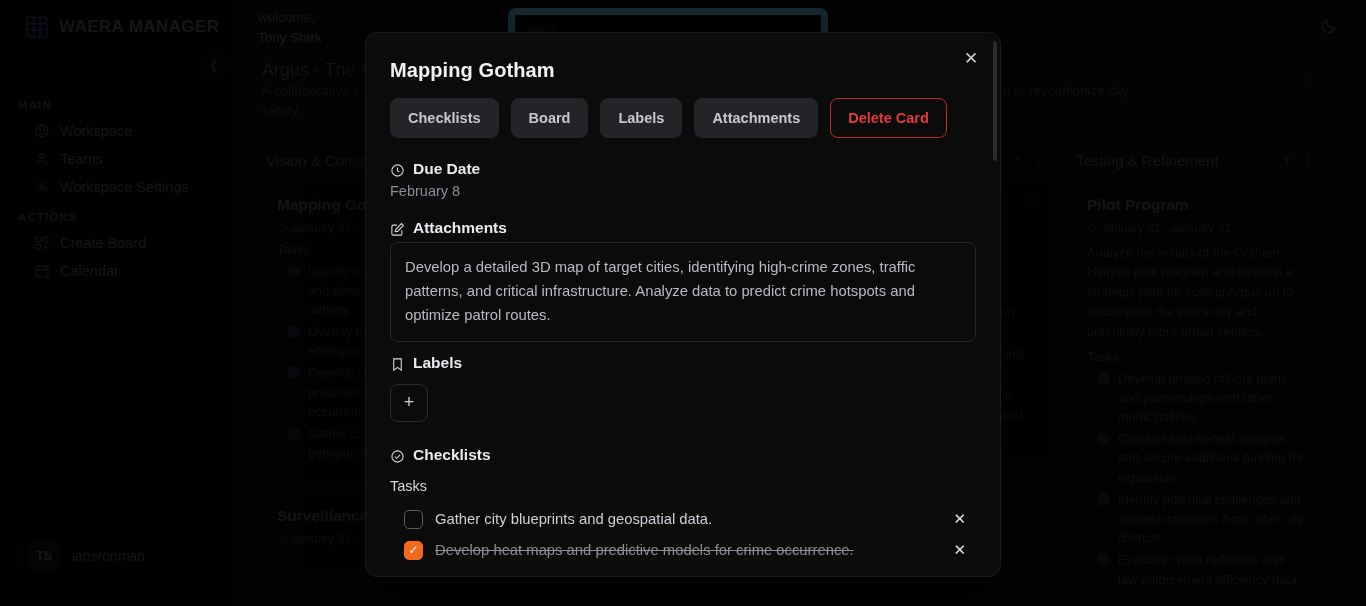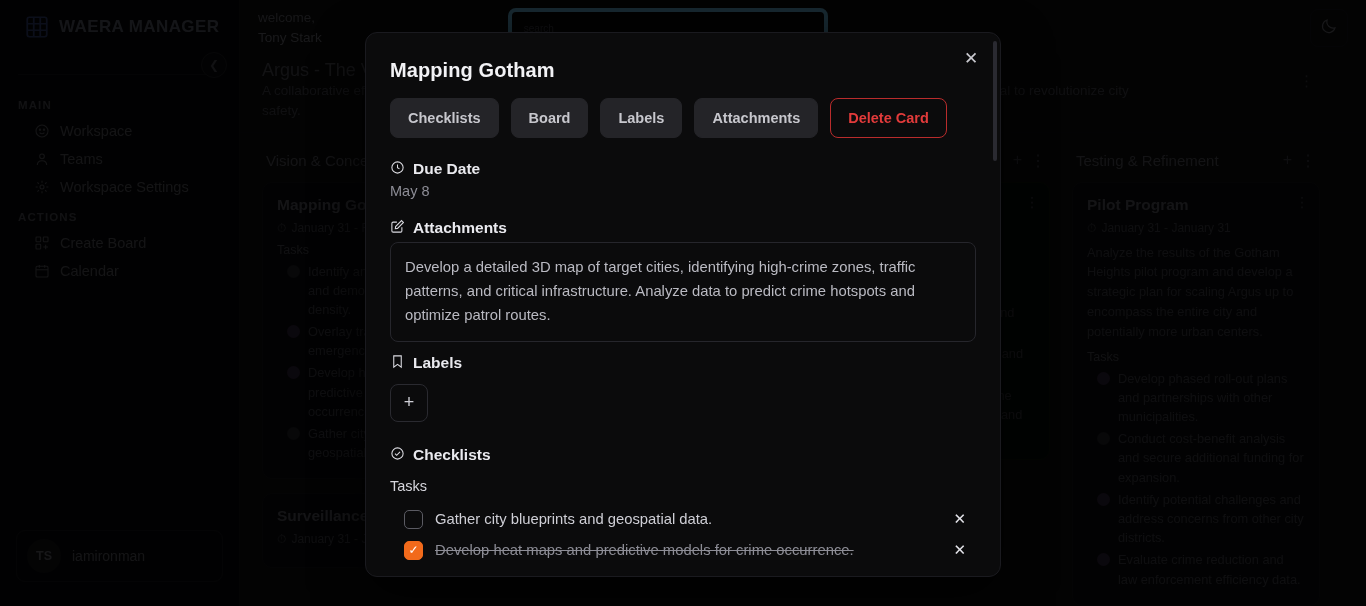--- a/index.html
+++ b/index.html
@@ -60,21 +60,21 @@
   
   .main { flex: 1; height: 606px; position: relative; overflow: hidden; }
   .topbar {
     height: 56px; display: flex; align-items: center;
     padding: 0 18px; gap: 16px;
   }
   .welcome { font-size: 13.5px; line-height: 1.45; color: #76767f; }
   .welcome b { display: block; font-weight: 400; color: #85858e; }
   .searchbox {
     width: 320px; height: 40px; margin-left: 170px;
-    border: 4px solid #7dd3fc; border-radius: 8px; background: #0b0b0e;
+    border: 7px solid #7dd3fc; border-radius: 8px; background: #0b0b0e;
     display: flex; align-items: center; padding: 0 12px;
     font-size: 10px; color: #4d4d55;
   }
   .theme-btn {
     margin-left: auto; width: 38px; height: 38px; border-radius: 8px;
     border: 1px solid #1b1b21; display: flex; align-items: center; justify-content: center;
     color: #7d7d86;
   }
   .board-head {
     padding: 4px 22px 10px 22px; position: relative;
@@ -132,21 +132,21 @@
   .act-btn {
     background: #242428; color: #c7c7cd; border: 1px solid #242428;
     border-radius: 8px; font-size: 14.5px; font-weight: 600;
     padding: 11px 17px; white-space: nowrap;
     font-family: "Liberation Sans", sans-serif;
   }
   .act-btn.danger {
     background: transparent; color: #e23b3b; border: 1px solid #b92c2c;
   }
   .sec-head {
-    display: flex; align-items: flex-start; gap: 8px;
+    display: flex; align-items: flex-end; gap: 8px;
     font-size: 15.5px; font-weight: 700; color: #eaeaef; margin-bottom: 5px;
   }
   .sec-head .ic { width: 15px; height: 15px; color: #dcdce2; flex: 0 0 15px; }
   .due-value { font-size: 14.5px; color: #8d8d96; margin-bottom: 20px; }
   .desc-box {
     border: 1px solid #26262c; border-radius: 8px;
     padding: 13px 14px; margin-bottom: 12px;
   }
   .desc-text { font-size: 14.8px; line-height: 1.62; color: #babac2; }
   .label-add {
@@ -434,21 +434,21 @@
 
       <div class="sec-head">
         <span class="ic">
           <svg viewBox="0 0 24 24" fill="none" stroke="currentColor" stroke-width="1.7">
               <circle cx="12" cy="12" r="9"></circle>
               <path d="M12 7v5.2l3.2 2"></path>
             </svg>
         </span>
         <span>Due Date</span>
       </div>
-      <div class="due-value">May 8</div>
+      <div class="due-value">February 8</div>
 
       <div class="sec-head">
         <span class="ic">
           <svg viewBox="0 0 24 24" fill="none" stroke="currentColor" stroke-width="1.7">
               <path d="M19 13v6a2 2 0 0 1-2 2H5a2 2 0 0 1-2-2V7a2 2 0 0 1 2-2h6"></path>
               <path d="M18.5 2.5 21.5 5.5 12 15l-3.5.5.5-3.5z"></path>
             </svg>
         </span>
         <span>Attachments</span>
       </div>

